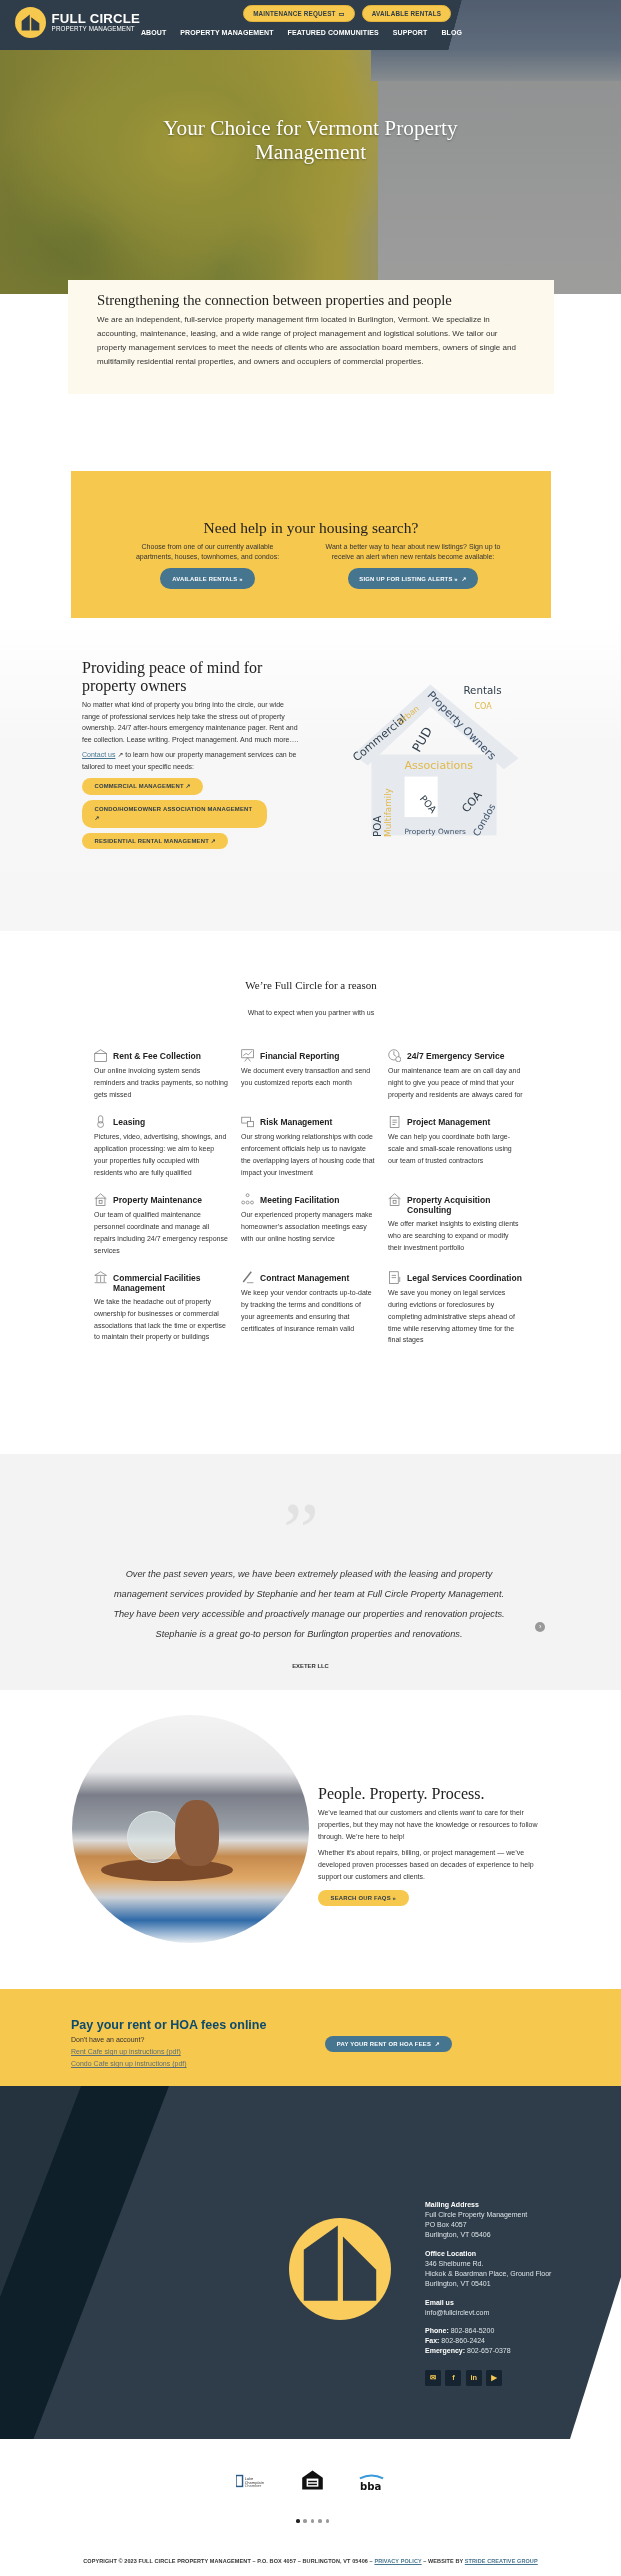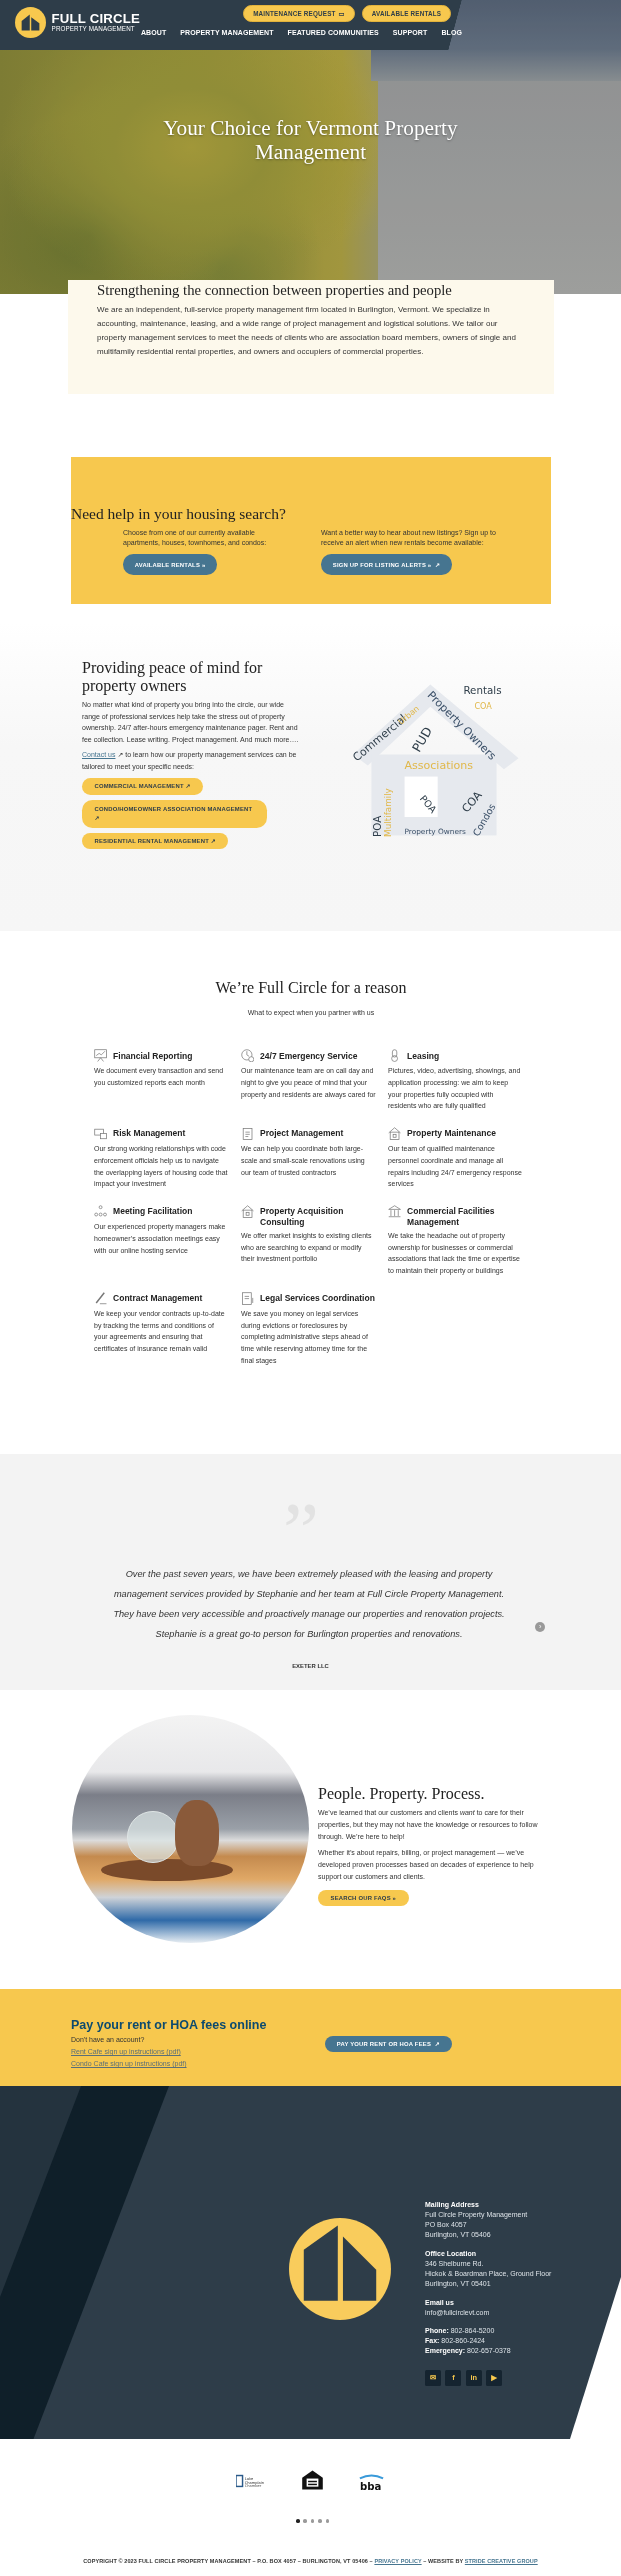--- a/index.html
+++ b/index.html
@@ -28,43 +28,43 @@
  linear-gradient(90deg,#8f8e3a 0%,#a9a13e 35%,#b9ac46 55%,#9ea4a6 68%,#aab0b3 80%,#8f9aa5 100%);}
 .hero .houses{position:absolute;right:0;top:0;width:250px;height:81px;background:linear-gradient(180deg,#5b6a80 0%,#6b7a8e 60%,#9aa1a6 100%)}
 .hero .road{position:absolute;right:0;top:81px;width:243px;height:213px;background:linear-gradient(180deg,#a6a8aa,#b4b5b4)}
 .hero .tree{position:absolute;left:0;top:0;width:412px;height:294px;
  background:radial-gradient(ellipse 191px 147px at 191px 147px,#b9ad40 0%,#a5a23e 40%,rgba(130,140,60,0.0) 100%),
  radial-gradient(ellipse 132px 118px at 88px 236px,#6f7c34 0%,rgba(111,124,52,0) 100%)}
 .hero-overlay{position:absolute;inset:0;background:rgba(30,30,20,0.15)}
 .hero h1{position:absolute;top:116px;left:0;width:621px;text-align:center;color:#fff;font-weight:400;font-size:21.3px;line-height:24px;text-shadow:0 0.7px 2.2px rgba(0,0,0,.35)}
 .hero h1 span{display:block}
 
-.intro{position:absolute;top:280px;left:68px;width:486px;height:114px;background:#fdf9ec;padding:2px 29px}
+.intro{position:absolute;top:280px;left:68px;width:486px;height:114px;background:#fdf9ec;padding:12px 29px}
 .intro h2{font-weight:400;font-size:14.7px;color:#222;margin-bottom:4.4px}
 .intro p{font-size:8px;line-height:14px;color:#333}
 
-.housing{position:absolute;top:457px;left:71px;width:480px;height:147px;background:#f7c84e;}
+.housing{position:absolute;top:471px;left:71px;width:480px;height:147px;background:#f7c84e;text-align:center}
 .housing h2{font-weight:400;font-size:15.5px;color:#222;position:absolute;top:48px;width:100%}
 .housing .col{position:absolute;top:71px;font-size:7px;line-height:10.3px;color:#333}
 .housing .col.c1{left:52px;width:169px}
 .housing .col.c2{left:250px;width:184px}
 .pill-b{background:#467590;color:#fff;border-radius:10.3px;font-size:5.9px;font-weight:700;padding:5.2px 11.8px;letter-spacing:0.2px;display:inline-flex;align-items:center;gap:3.7px;margin-top:5.9px}
 
 .owners-bg{position:absolute;top:622px;left:0;width:621px;height:309px;background:linear-gradient(180deg,#fff 0%,#f7f7f7 40%,#f6f6f6 100%)}
 .owners{position:absolute;top:659px;left:82px;width:221px}
 .owners h2{font-weight:400;font-size:16px;line-height:18.4px;color:#222}
 .owners p{font-size:7px;line-height:11.8px;color:#333;margin-top:2.9px}
 .owners p a{color:#467590}
 .btn-stack{margin-top:5.9px;display:flex;flex-direction:column;align-items:flex-start;gap:5.2px}
 .pill-y2{background:#f7c84e;color:#2e3d49;border-radius:10.3px;font-size:5.9px;font-weight:700;padding:5.2px 12.5px;letter-spacing:0.2px}
 .pill-y2.wide{width:185px;line-height:8.8px}
 .wordcloud{position:absolute;top:666px;left:331px;width:206px;height:177px}
 
 .feat-card{position:absolute;top:944px;left:72px;width:478px;height:508px;background:#fff}
-.feat-card h2{position:absolute;top:35px;width:100%;text-align:center;font-weight:400;font-size:16px;color:#222}
+.feat-card h2{position:absolute;top:35px;width:100%;text-align:center;font-weight:400;font-size:11px;color:#222}
 .feat-card .sub{position:absolute;top:65px;width:100%;text-align:center;font-size:7px;color:#333}
 .grid{position:absolute;top:105px;left:22px;width:442px;display:grid;grid-template-columns:147px 147px 147px;row-gap:14.7px}
 .feat{padding-right:11.8px}
 .feat .head{display:flex;align-items:flex-start;gap:5.9px;margin-bottom:2.9px}
 .feat .ico{width:13.2px;height:13.2px;flex:0 0 13.2px;color:#777}
 .feat .t{font-size:8.5px;font-weight:700;color:#222;line-height:10.3px;padding-top:1.5px}
 .feat .d{font-size:7px;line-height:11.8px;color:#333}
 
 .testi{position:absolute;top:1454px;left:0;width:621px;height:236px;background:#f3f3f3}
 .testi .quote{position:absolute;top:37px;left:283px;font-size:81px;color:#e2e2e2;font-family:"Liberation Serif",serif;line-height:81px}
@@ -207,20 +207,30 @@
   </svg>
 </div>
 
 <section class="feat-card">
   <h2 class="serif">We’re Full Circle for a reason</h2>
   <div class="sub">What to expect when you partner with us</div>
   <div class="grid">
     <div class="feat">
         <div class="head">
           <span class="ico"><svg width="13.2" height="13.2" viewBox="0 0 18 18">
+              <rect x="1" y="6" width="16" height="11" fill="none" stroke="#777"></rect>
+              <polyline points="1,6 9,1 17,6" fill="none" stroke="#777"></polyline>
+            </svg></span>
+          <span class="t">Rent &amp; Fee Collection</span>
+        </div>
+        <div class="d">Our online invoicing system sends reminders and tracks payments, so nothing gets missed</div>
+      </div>
+    <div class="feat">
+        <div class="head">
+          <span class="ico"><svg width="13.2" height="13.2" viewBox="0 0 18 18">
               <rect x="1" y="1" width="16" height="11" fill="none" stroke="#777"></rect>
               <polyline points="3,9 7,6 10,8 15,3" fill="none" stroke="#777"></polyline>
               <line x1="9" y1="12" x2="5" y2="17" stroke="#777"></line>
               <line x1="9" y1="12" x2="13" y2="17" stroke="#777"></line>
             </svg></span>
           <span class="t">Financial Reporting</span>
         </div>
         <div class="d">We document every transaction and send you customized reports each month</div>
       </div>
     <div class="feat">

